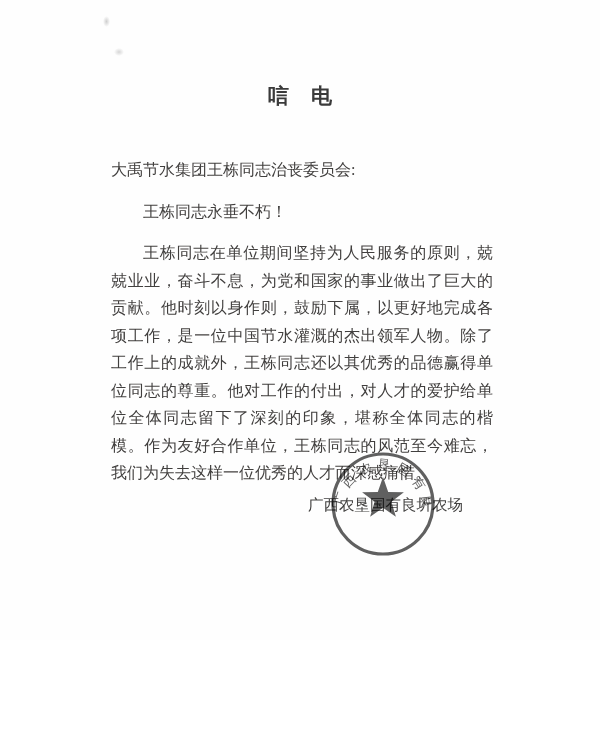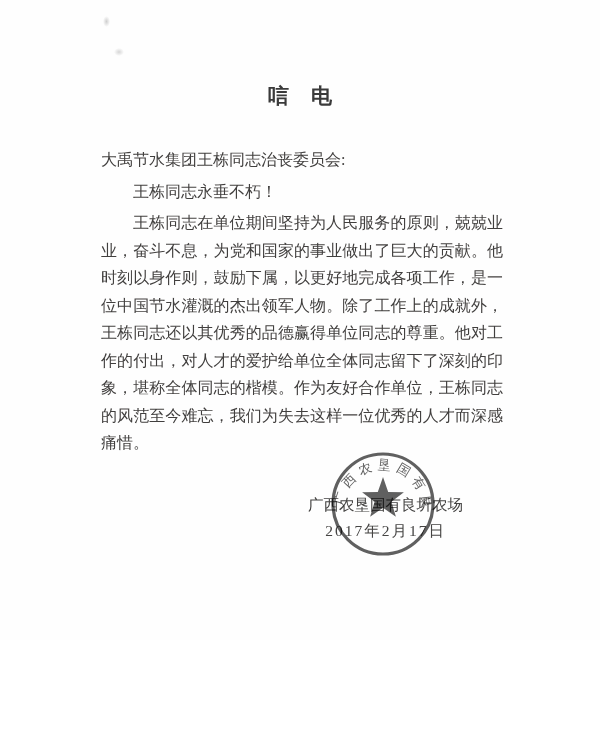--- a/index.html
+++ b/index.html
@@ -42,21 +42,21 @@
     position: absolute;
     left: 97px;
     top: 142px;
     width: 410px;
     font-size: 16px;
     line-height: 27.5px;
     text-align: justify;
     color: #413f3e;
   }
   .doc-body p {
-    margin: 4px;
+    margin: 14px;
     padding: 0;
   }
   .doc-body p.indent {
     text-indent: 2em;
   }
   .closing-line {
     margin-top: 2px !important;
   }
   .sign-block {
     position: absolute;
@@ -93,21 +93,20 @@
   <div class="doc-title">唁电</div>
 
   <div class="doc-body">
     <p>大禹节水集团王栋同志治丧委员会:</p>
     <p class="indent closing-line">王栋同志永垂不朽！</p>
     <p class="indent">王栋同志在单位期间坚持为人民服务的原则，兢兢业业，奋斗不息，为党和国家的事业做出了巨大的贡献。他时刻以身作则，鼓励下属，以更好地完成各项工作，是一位中国节水灌溉的杰出领军人物。除了工作上的成就外，王栋同志还以其优秀的品德赢得单位同志的尊重。他对工作的付出，对人才的爱护给单位全体同志留下了深刻的印象，堪称全体同志的楷模。作为友好合作单位，王栋同志的风范至今难忘，我们为失去这样一位优秀的人才而深感痛惜。</p>
   </div>
 
   <div class="sign-block">
     <div class="sign-name">广西农垦国有良圻农场</div>
-    <div class="sign-date">2017年2月17日</div>
   </div>
 
   <svg class="stamp" viewBox="0 0 110 110" xmlns="http://www.w3.org/2000/svg">
     <defs>
       <path id="seal-arc" d="M 17 72 A 40 40 0 1 1 93 72" fill="none"></path>
     </defs>
     <circle cx="55" cy="54" r="50" fill="none" stroke="#4a4a4a" stroke-width="3.2"></circle>
     <polygon fill="#4a4a4a" points="55,27 60.2,41.9 75.9,42.2 63.4,51.7 67.9,66.8 55,57.8 42.1,66.8 46.6,51.7 34.1,42.2 49.8,41.9"></polygon>
     <text font-size="13" fill="#4a4a4a" font-family="Liberation Serif, DejaVu Serif, serif" letter-spacing="5">
       <textPath href="#seal-arc" startOffset="16">广西农垦国有良圻农场</textPath>

